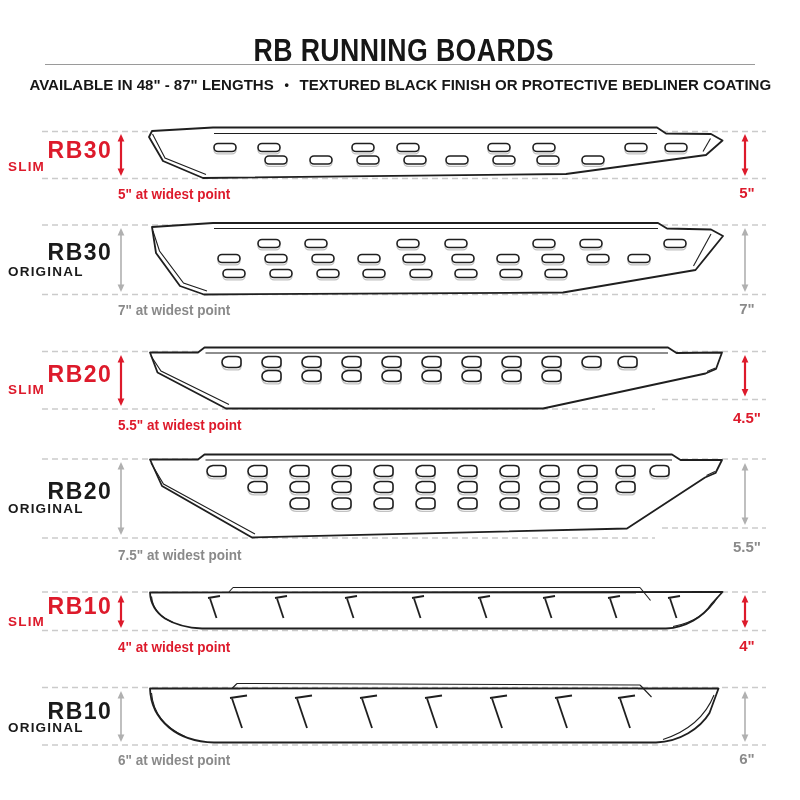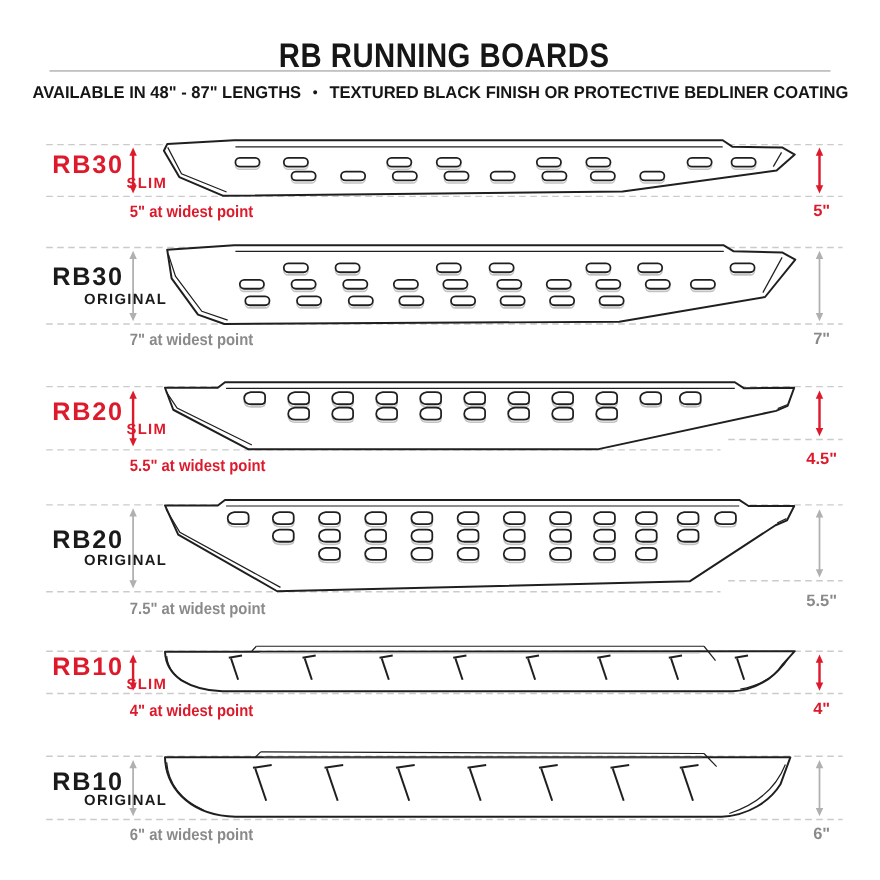--- a/index.html
+++ b/index.html
@@ -8,21 +8,21 @@
   #diagram{position:absolute;left:0;top:0;width:800px;height:800px;}
   .header{position:absolute;left:0;top:0;width:800px;text-align:center;}
   .title{margin:4px;position:absolute;top:31px;left:0;width:800px;font-size:31px;font-weight:bold;color:#161616;line-height:1;}
   .title span{display:inline-block;transform:scaleX(.86);letter-spacing:.5px;white-space:nowrap;}
   .rule{position:absolute;top:64px;left:45px;width:710px;border-top:1.5px solid #9a9a9a;height:0;}
   .subtitle{position:absolute;top:76px;left:0;width:800px;font-size:15.5px;font-weight:bold;color:#161616;white-space:nowrap;}
   .subtitle .inner{display:inline-block;transform:scaleX(.97);white-space:nowrap;}
   .subtitle .dot{margin:0 11px;font-size:13px;vertical-align:1px;}
   .lbl{position:absolute;transform:translateY(-50%);font-weight:bold;line-height:1;}
   .model{left:8px;width:144px;text-align:center;font-size:23px;letter-spacing:1.5px;}
-  .variant{left:8px;width:144px;text-align:right;font-size:13.5px;letter-spacing:1.2px;}
+  .variant{left:8px;width:144px;text-align:left;font-size:13.5px;letter-spacing:1.2px;}
   .caption{left:118px;font-size:15px;white-space:nowrap;transform:translateY(-50%) scaleX(.9);transform-origin:left center;}
   .measure{left:722px;width:50px;text-align:center;font-size:15px;}
 </style>
 </head>
 <body>
 
 <div id="stage">
   <svg id="diagram" viewBox="0 0 800 800" xmlns="http://www.w3.org/2000/svg">
       <line x1="42" y1="131.5" x2="766" y2="131.5" stroke="#cbcbcb" stroke-width="1.3" stroke-dasharray="6 4"></line>
       <line x1="42" y1="178.5" x2="766" y2="178.5" stroke="#cbcbcb" stroke-width="1.3" stroke-dasharray="6 4"></line>

